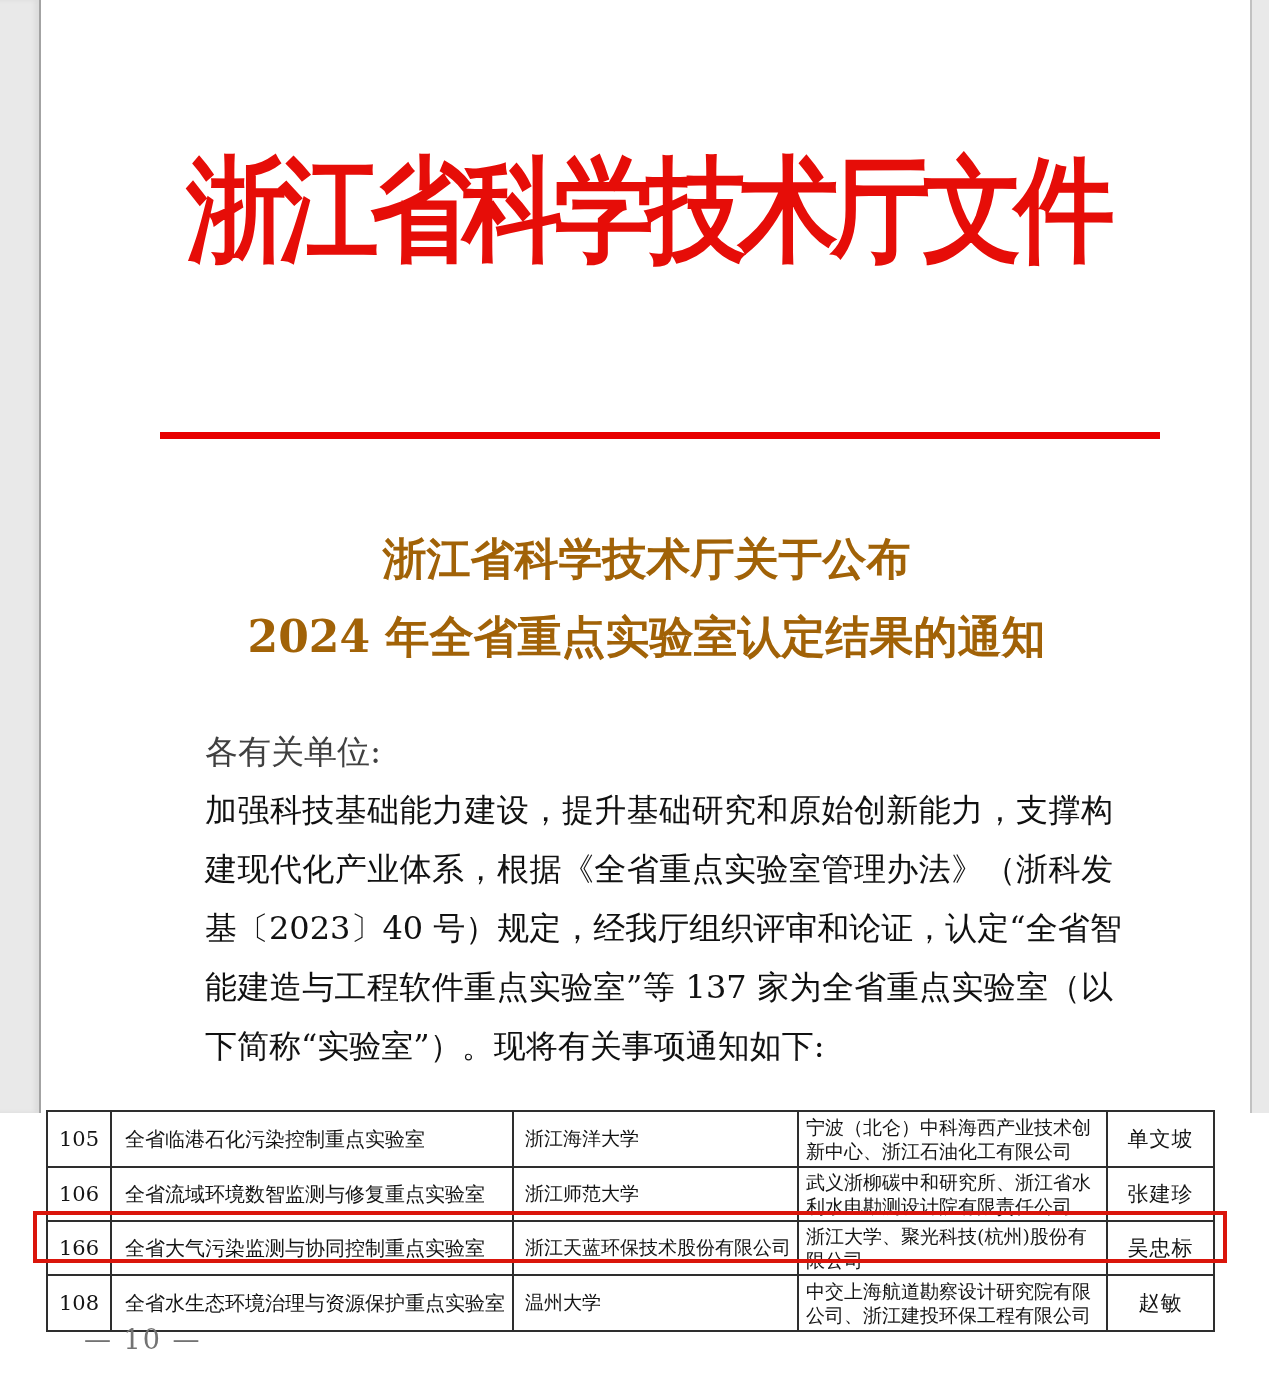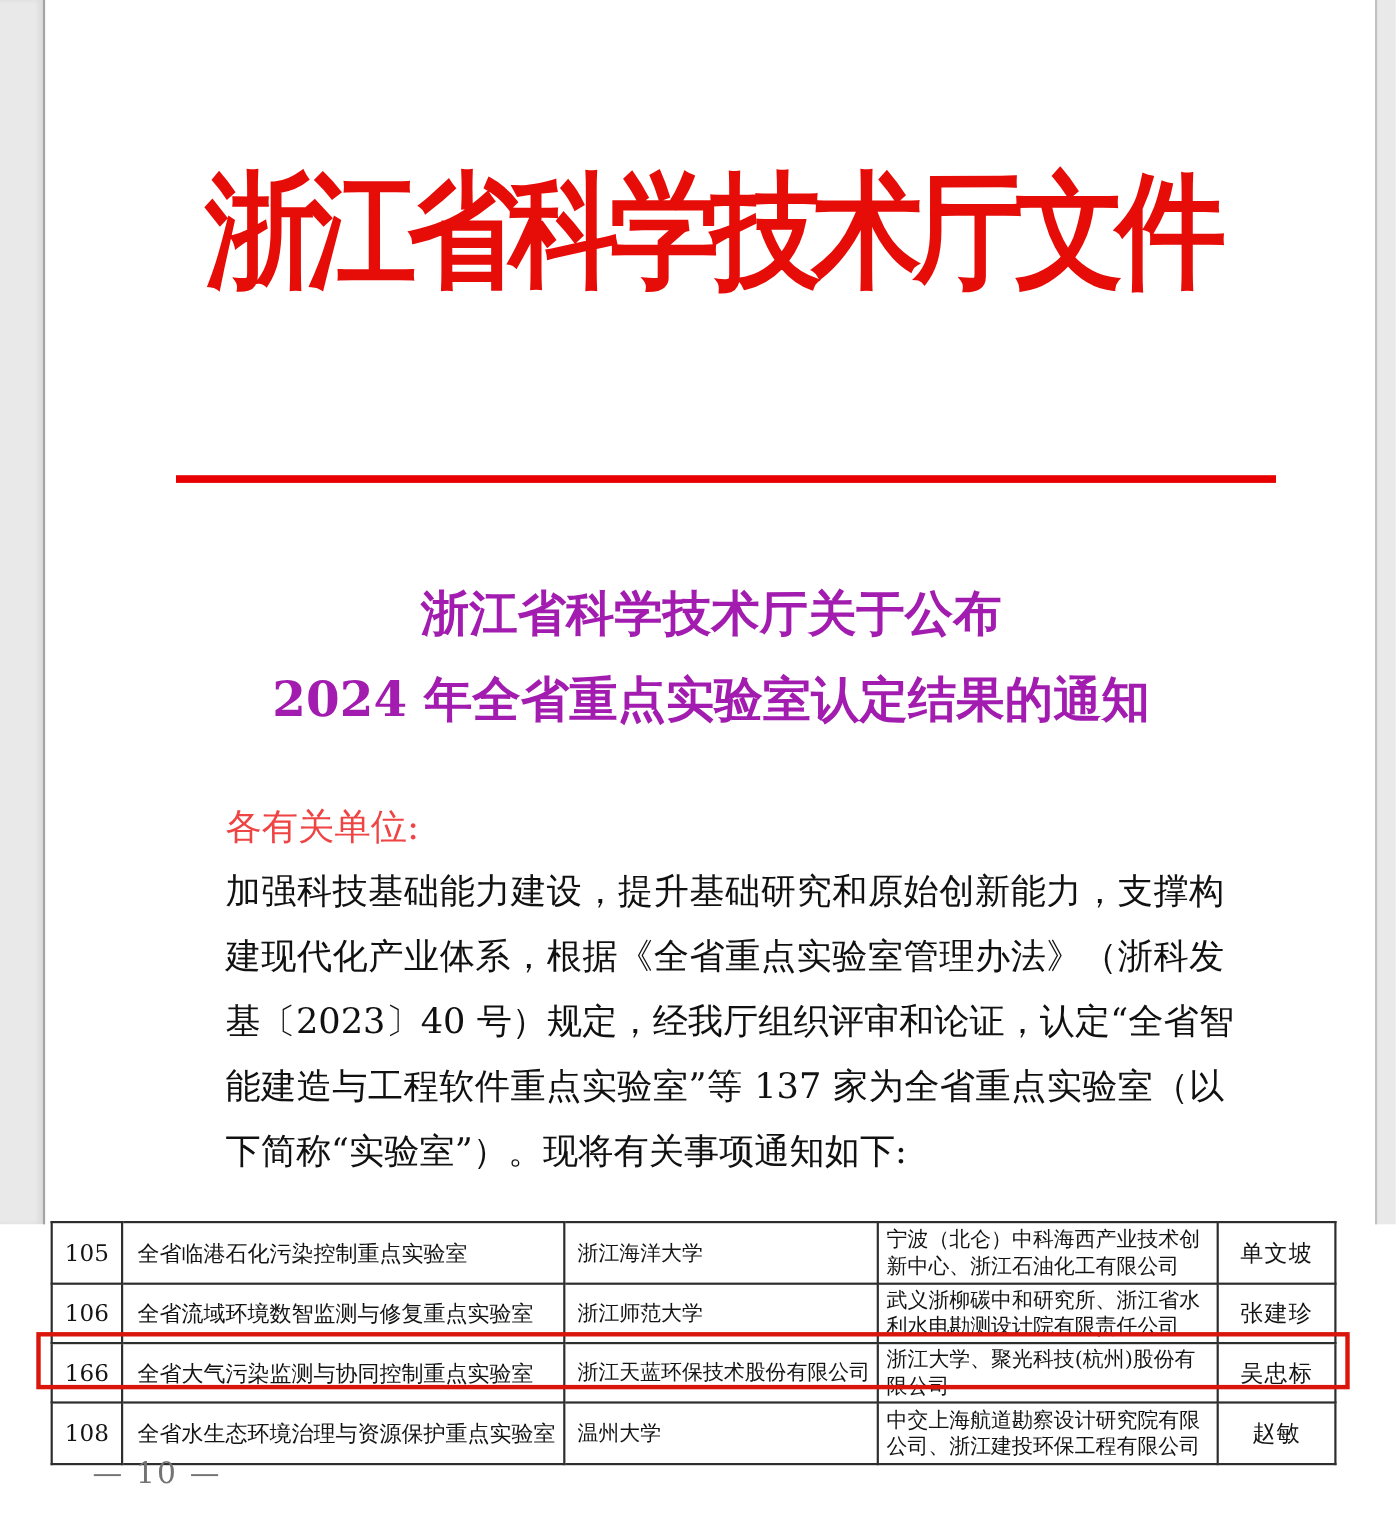--- a/index.html
+++ b/index.html
@@ -28,24 +28,24 @@
     text-align:center; font-size:31px; color:#111;
     letter-spacing:3px;
   }
   .red-rule {
     position:absolute; left:160px; top:432px; width:1000px; height:7px;
     background:#e80000;
   }
   .notice-title {
     position:absolute; left:133px; top:520px; width:1027px;
     text-align:center; font-weight:bold; font-size:44px; line-height:78px;
-    color:#a21caf;
+    color:#a16207;
   }
   .salutation {
-    position:absolute; left:205px; top:730px; font-size:33px; color:#ef4444;
+    position:absolute; left:205px; top:730px; font-size:33px; color:#404040;
   }
   .body-block {
     position:absolute; left:205px; top:781px; width:908px;
     font-size:32px; color:#111;
   }
   .body-line {
     height:59px; line-height:59px; white-space:nowrap;
     text-align:justify; text-align-last:justify;
   }
   .body-line.first { padding-left:64px; }

